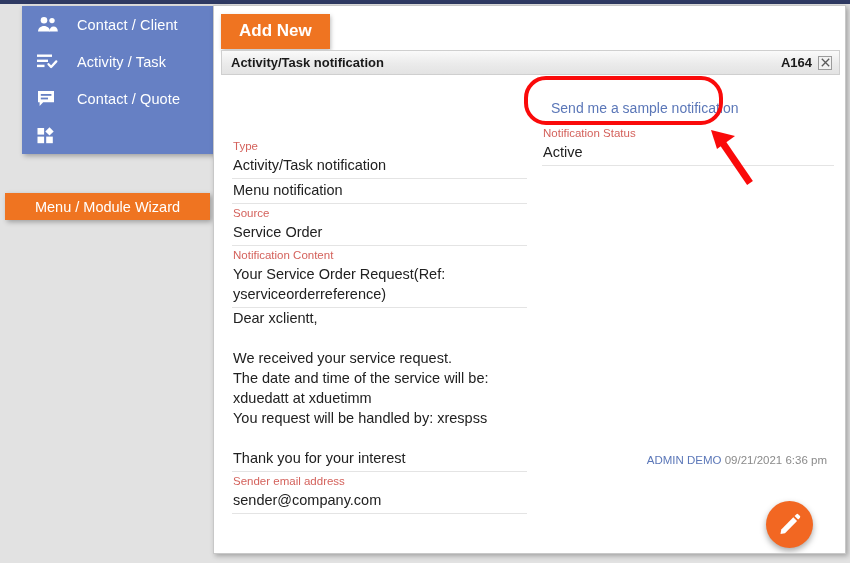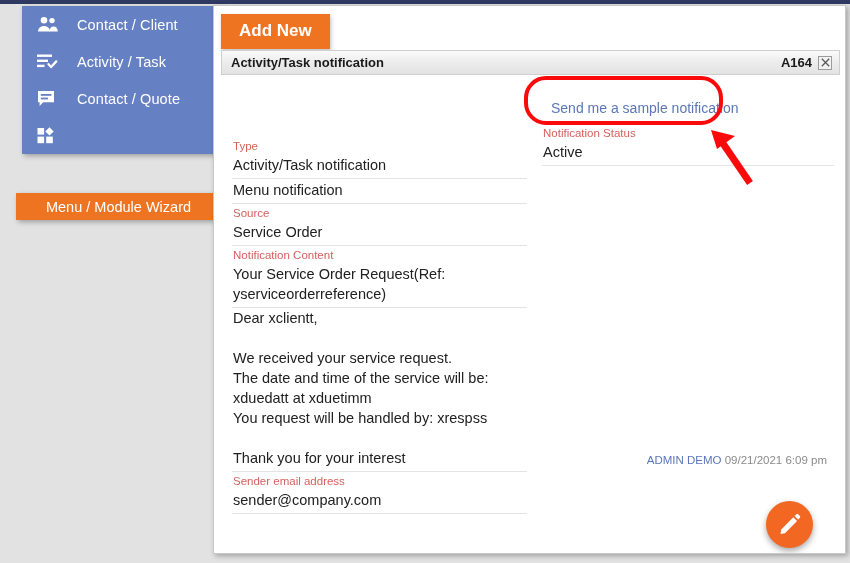--- a/index.html
+++ b/index.html
@@ -41,21 +41,21 @@
   .nav-item.active { background: #3a539b; }
   .nav-ico {
     width: 28px; height: 22px;
     display: flex; align-items: center; justify-content: flex-start;
     margin-right: 12px;
     flex: 0 0 28px;
   }
   .nav-ico svg { display: block; }
 
   .wizard-btn {
-    position: absolute; left: 16px; top: 193px;
+    position: absolute; left: 5px; top: 193px;
     width: 205px; height: 27px;
     background: #ef7421;
     color: #fff;
     font-size: 14.5px;
     display: flex; align-items: center; justify-content: center;
     box-shadow: 2px 2px 5px rgba(0,0,0,.30);
     cursor: pointer;
   }
 
   
@@ -304,21 +304,21 @@
       <div class="link-field">Send me a sample notification</div>
 
       <div class="field">
         <div class="f-label">Notification Status</div>
         <div class="f-value">Active</div>
       </div>
 
     </div>
 
     <div class="sig">
-      <span class="sig-user">ADMIN DEMO</span><span>&nbsp;</span><span class="sig-date">09/21/2021 6:09 pm</span>
+      <span class="sig-user">ADMIN DEMO</span><span>&nbsp;</span><span class="sig-date">09/21/2021 6:36 pm</span>
     </div>
 
     <div class="fab">
       <span>
         <svg width="23" height="23" viewBox="0 0 24 24">
           <path d="M3.4 17.1 16.0 4.5l3.9 3.9L7.3 21.0 2.6 21.8z" fill="#ffffff"></path>
           <path d="M17.3 3.2 19.0 1.5a1.6 1.6 0 0 1 2.3 0l1.4 1.4a1.6 1.6 0 0 1 0 2.3l-1.7 1.7z" fill="#ffffff"></path>
         </svg>
       </span>
     </div>

